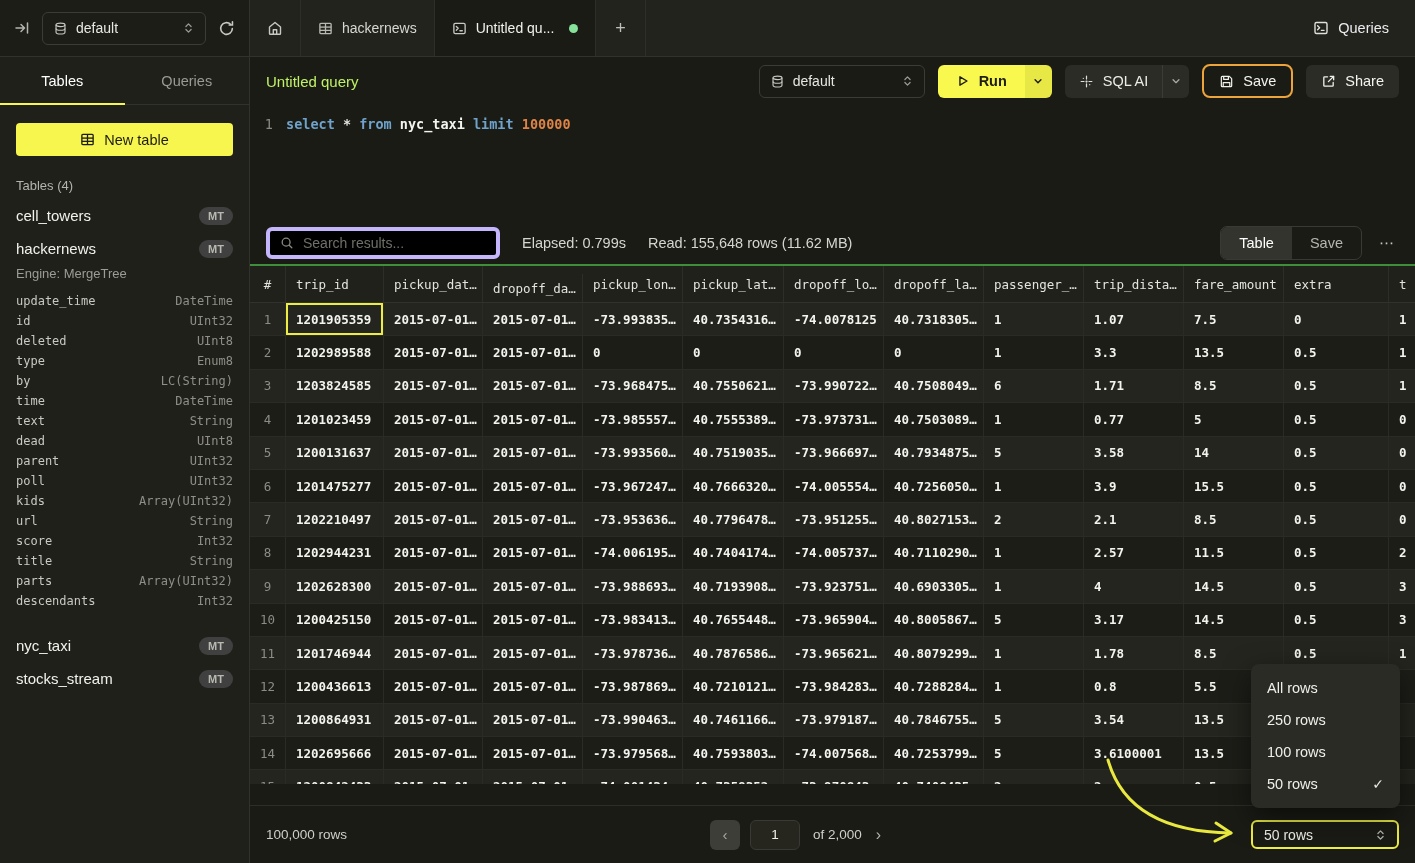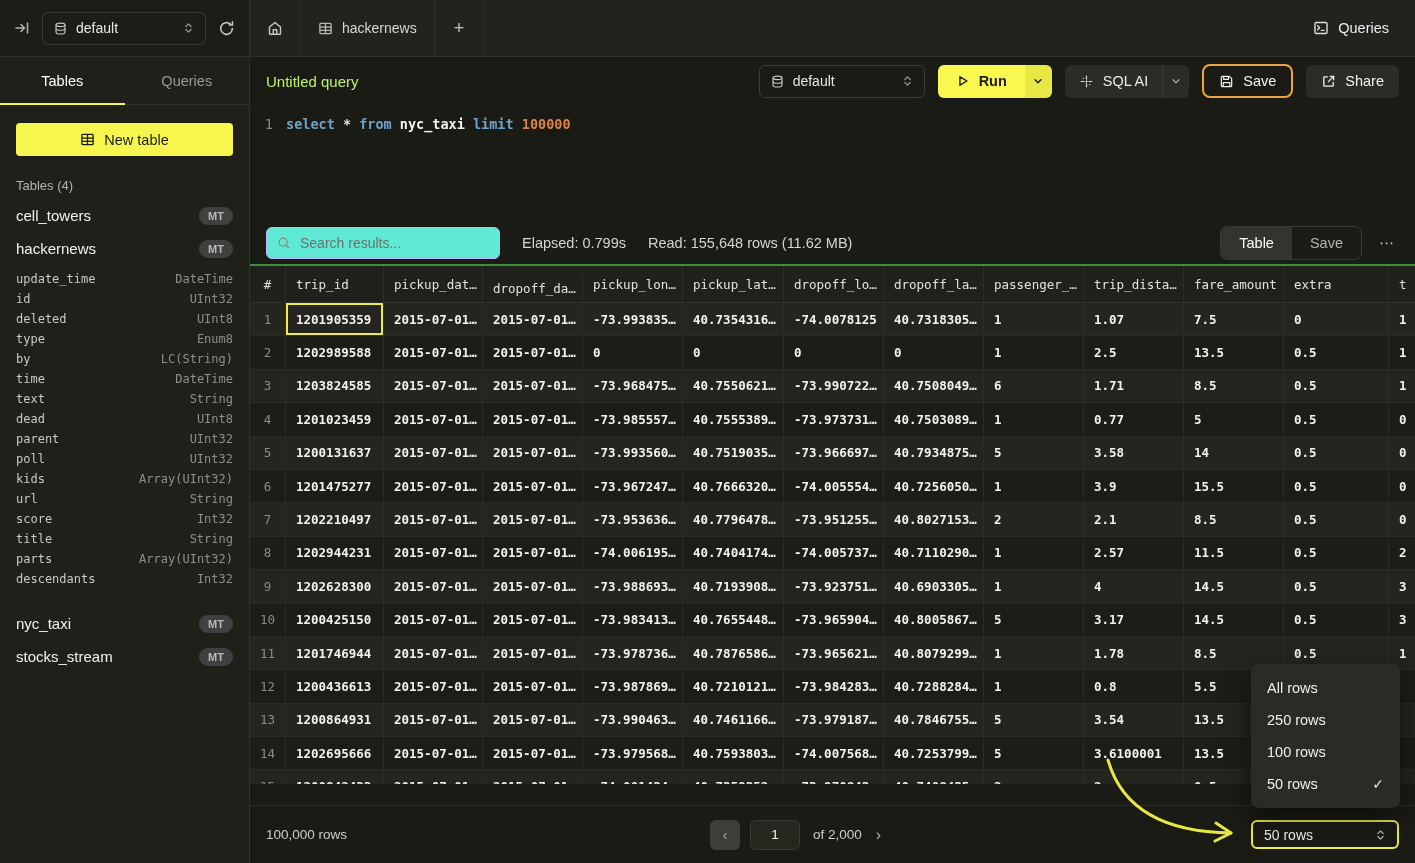--- a/index.html
+++ b/index.html
@@ -68,21 +68,21 @@
   .share-btn { height:33px; border:none; border-radius:6px; background:#2c2c26; color:#f4f4ee; display:flex; align-items:center; gap:9px; padding:0 15px; font-size:14.5px; cursor:pointer; font-family:inherit; }
 
   .editor { height:117px; flex:none; display:flex; padding-top:11px; font-family:"DejaVu Sans Mono", monospace; font-size:13.5px; font-weight:600; cursor:text; }
   .gutter { width:36px; flex:none; text-align:right; padding-right:13px; color:#8a8a83; font-weight:400; }
   .tok-kw { color:#6fa3cb; }
   .tok-op { color:#e8e8e2; }
   .tok-ident { color:#f5f5ef; font-weight:700; }
   .tok-num { color:#dd8445; }
 
   .results-toolbar { height:42px; flex:none; display:flex; align-items:center; padding:0 16px; gap:22px; }
-  .results-search { width:234px; height:32px; border:1px solid #c4b5fd; border-radius:6px; background:#5eead4; display:flex; align-items:center; gap:9px; padding:0 10px; color:#70706a; font-size:14px; cursor:text; flex:none; }
+  .results-search { width:234px; height:32px; border:4px solid #c4b5fd; border-radius:6px; background:#000000; display:flex; align-items:center; gap:9px; padding:0 10px; color:#70706a; font-size:14px; cursor:text; flex:none; }
   .stat { font-size:14.5px; color:#d6d6d0; white-space:nowrap; }
   .rt-right { margin-left:auto; display:flex; align-items:center; gap:13px; }
   .view-toggle { height:34px; border:1px solid #3a3a34; border-radius:7px; display:flex; overflow:hidden; }
   .seg { padding:0 18px; display:flex; align-items:center; font-size:14.5px; color:#b5b5ae; cursor:pointer; }
   .seg.active { background:#34342e; color:#ffffff;text-align:right; }
   .ellipsis-btn { color:#c8c8c1; font-size:15px; letter-spacing:1px; background:none; border:none; cursor:pointer; padding:0 4px; }
 
   .green-line { height:2px; background:#3e8e3b; flex:none; }
 
   .grid { flex:1; min-height:0; overflow:hidden; font-family:"DejaVu Sans Mono", monospace; font-size:12.5px; }
@@ -165,20 +165,31 @@
         <span style="display:flex;color:#b9b9b2">
           <svg width="15" height="15" viewBox="0 0 16 16" fill="none" stroke="currentColor" stroke-width="1.4">
               <rect x="2" y="2.5" width="12" height="11" rx="1"></rect>
               <line x1="2" y1="6.5" x2="14" y2="6.5"></line>
               <line x1="2" y1="10" x2="14" y2="10"></line>
               <line x1="8" y1="2.5" x2="8" y2="13.5"></line>
             </svg>
         </span>
         <span>hackernews</span>
       </div>
+      <div class="tab active">
+        <span style="display:flex;color:#c9c9c2">
+          <svg width="15" height="15" viewBox="0 0 16 16" fill="none" stroke="currentColor" stroke-width="1.4" stroke-linecap="round" stroke-linejoin="round">
+              <rect x="2" y="2.5" width="12" height="11" rx="1.5"></rect>
+              <path d="M4.6 5.8l2 2-2 2"></path>
+              <line x1="8.4" y1="10.4" x2="11" y2="10.4"></line>
+            </svg>
+        </span>
+        <span>Untitled qu...</span>
+        <span class="green-dot"></span>
+      </div>
       <div class="tab tab-plus">
         <span>+</span>
       </div>
     </nav>
 
     <div class="topbar-right">
       <button class="queries-btn">
         <span style="display:flex;color:#e0e0da">
           <svg width="16" height="16" viewBox="0 0 16 16" fill="none" stroke="currentColor" stroke-width="1.4" stroke-linecap="round" stroke-linejoin="round">
               <rect x="2" y="2.5" width="12" height="11" rx="1.5"></rect>
@@ -216,20 +227,21 @@
       <div class="side-section">Tables (4)</div>
 
       <div class="table-item">
         <span class="tname">cell_towers</span>
         <span class="badge">MT</span>
       </div>
       <div class="table-item">
         <span class="tname">hackernews</span>
         <span class="badge">MT</span>
       </div>
+      <div class="engine-label">Engine: MergeTree</div>
       <div class="col-list">
           <div class="col-row">
             <div class="col-name" style="display: inline;">update_time</div>
             <div class="col-type" style="display: inline;">DateTime</div>
           </div>
           <div class="col-row">
             <div class="col-name" style="display: inline;">id</div>
             <div class="col-type" style="display: inline;">UInt32</div>
           </div>
           <div class="col-row">
@@ -450,21 +462,21 @@
             <div class="tr">
               <div class="td td-num" style="width: 36px;">2</div>
               <div class="td" style="width: 98px;">1202989588</div>
               <div class="td" style="width: 99px;">2015-07-01…</div>
               <div class="td" style="width: 100px;">2015-07-01…</div>
               <div class="td" style="width: 100px;">0</div>
               <div class="td" style="width: 101px;">0</div>
               <div class="td" style="width: 100px;">0</div>
               <div class="td" style="width: 100px;">0</div>
               <div class="td" style="width: 100px;">1</div>
-              <div class="td" style="width: 100px;">2.5</div>
+              <div class="td" style="width: 100px;">3.3</div>
               <div class="td" style="width: 100px;">13.5</div>
               <div class="td" style="width: 105px;">0.5</div>
               <div class="td" style="width: 60px;">1</div>
             </div>
             <div class="tr">
               <div class="td td-num" style="width: 36px;">3</div>
               <div class="td" style="width: 98px;">1203824585</div>
               <div class="td" style="width: 99px;">2015-07-01…</div>
               <div class="td" style="width: 100px;">2015-07-01…</div>
               <div class="td" style="width: 100px;">-73.968475…</div>

